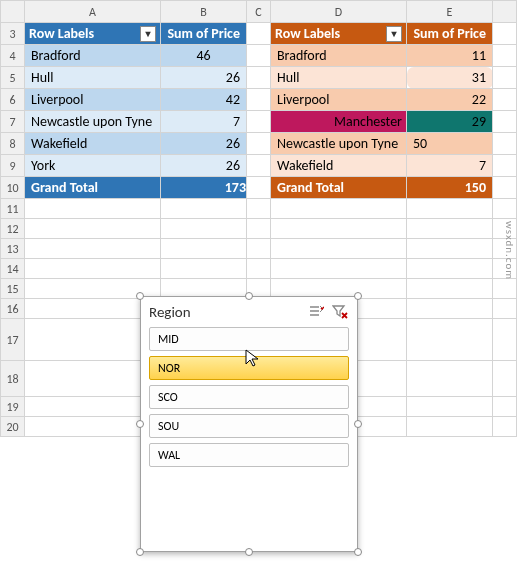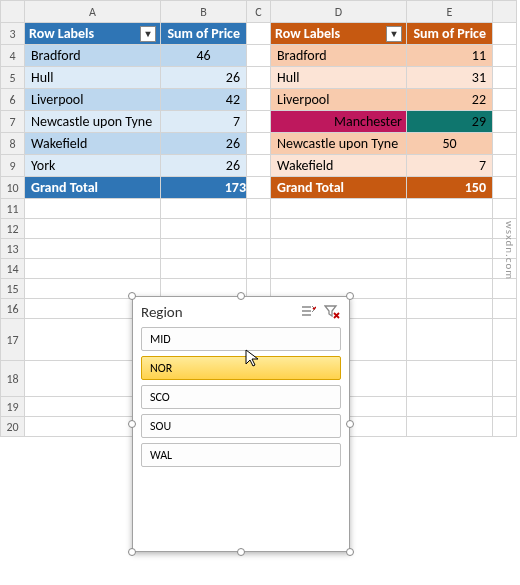--- a/index.html
+++ b/index.html
@@ -48,21 +48,21 @@
     border:1px solid #888;
     font-size:10px;
     line-height:14px;
     text-align:center;
     color:#333;
   }
 
   
   .slicer-box {
     position:absolute;
-    left:132px; top:296px;
+    left:140px; top:296px;
     width:218px; height:256px;
     background:#fff;
     border:1px solid #a0a0a0;
     box-shadow: 0 2px 6px rgba(0,0,0,0.3);
   }
   .slicer-head {
     padding:6px 8px;
     font-size:15px;
     color:#333;
     display:flex;
@@ -162,21 +162,21 @@
         <td style="background: rgb(248, 203, 173); text-align: left; padding: 2px 6px;">Bradford</td>
         <td style="background: rgb(248, 203, 173); text-align: right; padding: 2px 6px;">11</td>
         <td></td>
       </tr>
       <tr class="r5">
         <td class="rowhead">5</td>
         <td style="background: rgb(221, 235, 247); text-align: left; padding: 2px 6px;">Hull</td>
         <td style="background: rgb(221, 235, 247); text-align: right; padding: 2px 6px;">26</td>
         <td></td>
         <td style="background: rgb(252, 228, 214); text-align: left; padding: 2px 6px;">Hull</td>
-        <td style="background: rgb(252, 228, 214); text-align: right; padding: 2px 6px;">31</td>
+        <td style="background: rgb(252, 228, 214); text-align: right; padding: 2px 6px; border-radius: 7px;">31</td>
         <td></td>
       </tr>
       <tr class="r6">
         <td class="rowhead">6</td>
         <td style="background: rgb(189, 215, 238); text-align: left; padding: 2px 6px;">Liverpool</td>
         <td style="background: rgb(189, 215, 238); text-align: right; padding: 2px 6px;">42</td>
         <td></td>
         <td style="background: rgb(248, 203, 173); text-align: left; padding: 2px 6px;">Liverpool</td>
         <td style="background: rgb(248, 203, 173); text-align: right; padding: 2px 6px;">22</td>
         <td></td>
@@ -189,21 +189,21 @@
         <td style="background: #be185d; text-align: right; padding: 2px 4px;">Manchester</td>
         <td style="background: #0f766e; text-align: right; padding: 2px 6px;">29</td>
         <td></td>
       </tr>
       <tr class="r8">
         <td class="rowhead">8</td>
         <td style="background: rgb(189, 215, 238); text-align: left; padding: 2px 6px;">Wakefield</td>
         <td style="background: rgb(189, 215, 238); text-align: right; padding: 2px 6px;">26</td>
         <td></td>
         <td style="background: rgb(248, 203, 173); text-align: left; padding: 2px 6px;">Newcastle upon Tyne</td>
-        <td style="background: rgb(248, 203, 173); text-align: center; padding: 2px 6px;">50</td>
+        <td style="background: rgb(248, 203, 173); text-align: left; padding: 2px 6px;">50</td>
         <td></td>
       </tr>
       <tr class="r9">
         <td class="rowhead">9</td>
         <td style="background: rgb(221, 235, 247); text-align: left; padding: 2px 6px;">York</td>
         <td style="background: rgb(221, 235, 247); text-align: right; padding: 2px 6px;">26</td>
         <td></td>
         <td style="background: rgb(252, 228, 214); text-align: left; padding: 2px 6px;">Wakefield</td>
         <td style="background: rgb(252, 228, 214); text-align: right; padding: 2px 6px;">7</td>
         <td></td>

